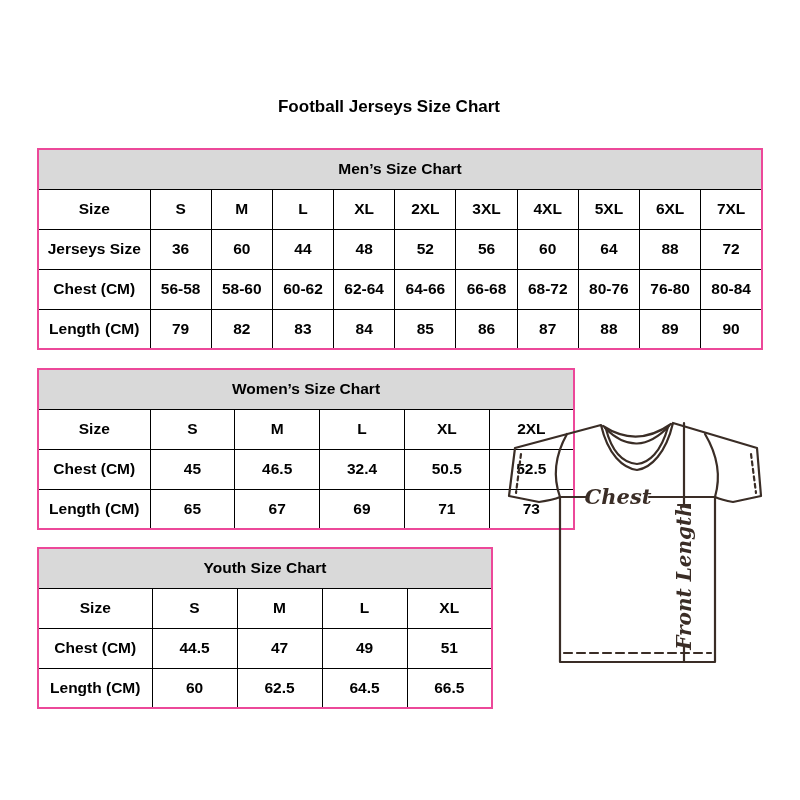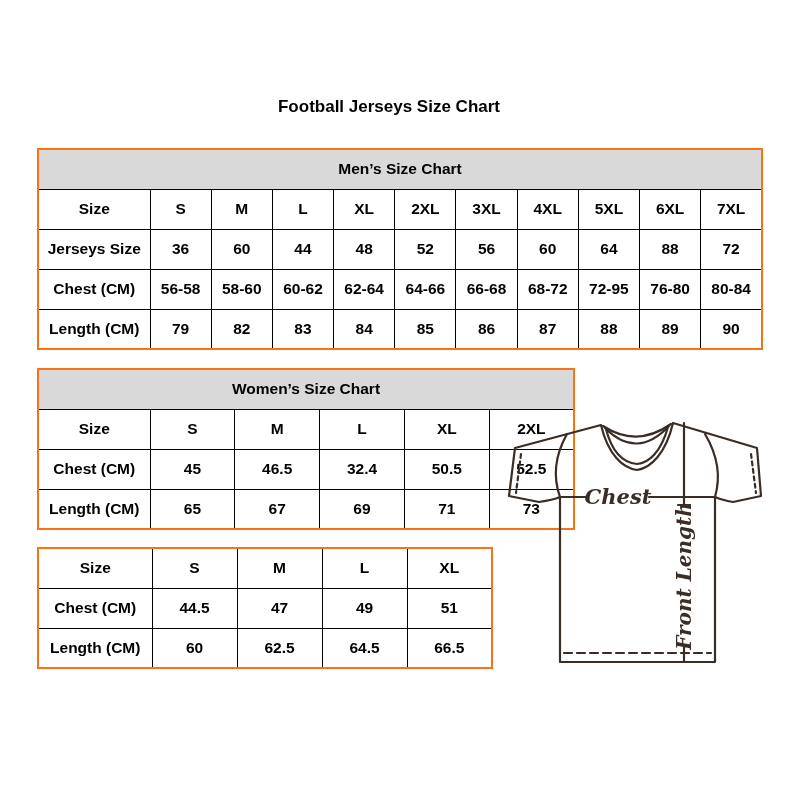--- a/index.html
+++ b/index.html
@@ -17,21 +17,21 @@
   .title {
     position: absolute; top: 97px; left: 0; width: 778px;
     text-align: center;
     font-size: 17px; font-weight: 700; color: #000000;
   }
 
   table.size {
     position: absolute;
     border-collapse: collapse;
     table-layout: fixed;
-    border: 2px solid #f97316;
+    border: 2px solid #ec4899;
     padding-left: 24px;
   }
   table.size tr { height: 40px; }
   table.size td {
     border: 1px solid #000000;
     text-align: center; vertical-align: middle;
     font-weight: 700; font-size: 15.5px;
     padding: 0; overflow: hidden; white-space: nowrap;
   }
   td.thead {
@@ -98,21 +98,21 @@
     </tr>
     <tr>
       <td>Chest (CM)</td>
       <td>56-58</td>
       <td>58-60</td>
       <td>60-62</td>
       <td>62-64</td>
       <td>64-66</td>
       <td>66-68</td>
       <td>68-72</td>
-      <td>72-95</td>
+      <td>80-76</td>
       <td>76-80</td>
       <td>80-84</td>
     </tr>
     <tr>
       <td>Length (CM)</td>
       <td>79</td>
       <td>82</td>
       <td>83</td>
       <td>84</td>
       <td>85</td>
@@ -167,20 +167,23 @@
 
   <table class="size" id="youth">
     <colgroup>
       <col style="width:114px">
         <col>
         <col>
         <col>
         <col>
     </colgroup>
     <tbody>
+        <tr>
+      <td class="thead" colspan="5">Youth Size Chart</td>
+    </tr>
     <tr>
       <td>Size</td>
       <td>S</td>
       <td>M</td>
       <td>L</td>
       <td>XL</td>
     </tr>
     <tr>
       <td>Chest (CM)</td>
       <td>44.5</td>

